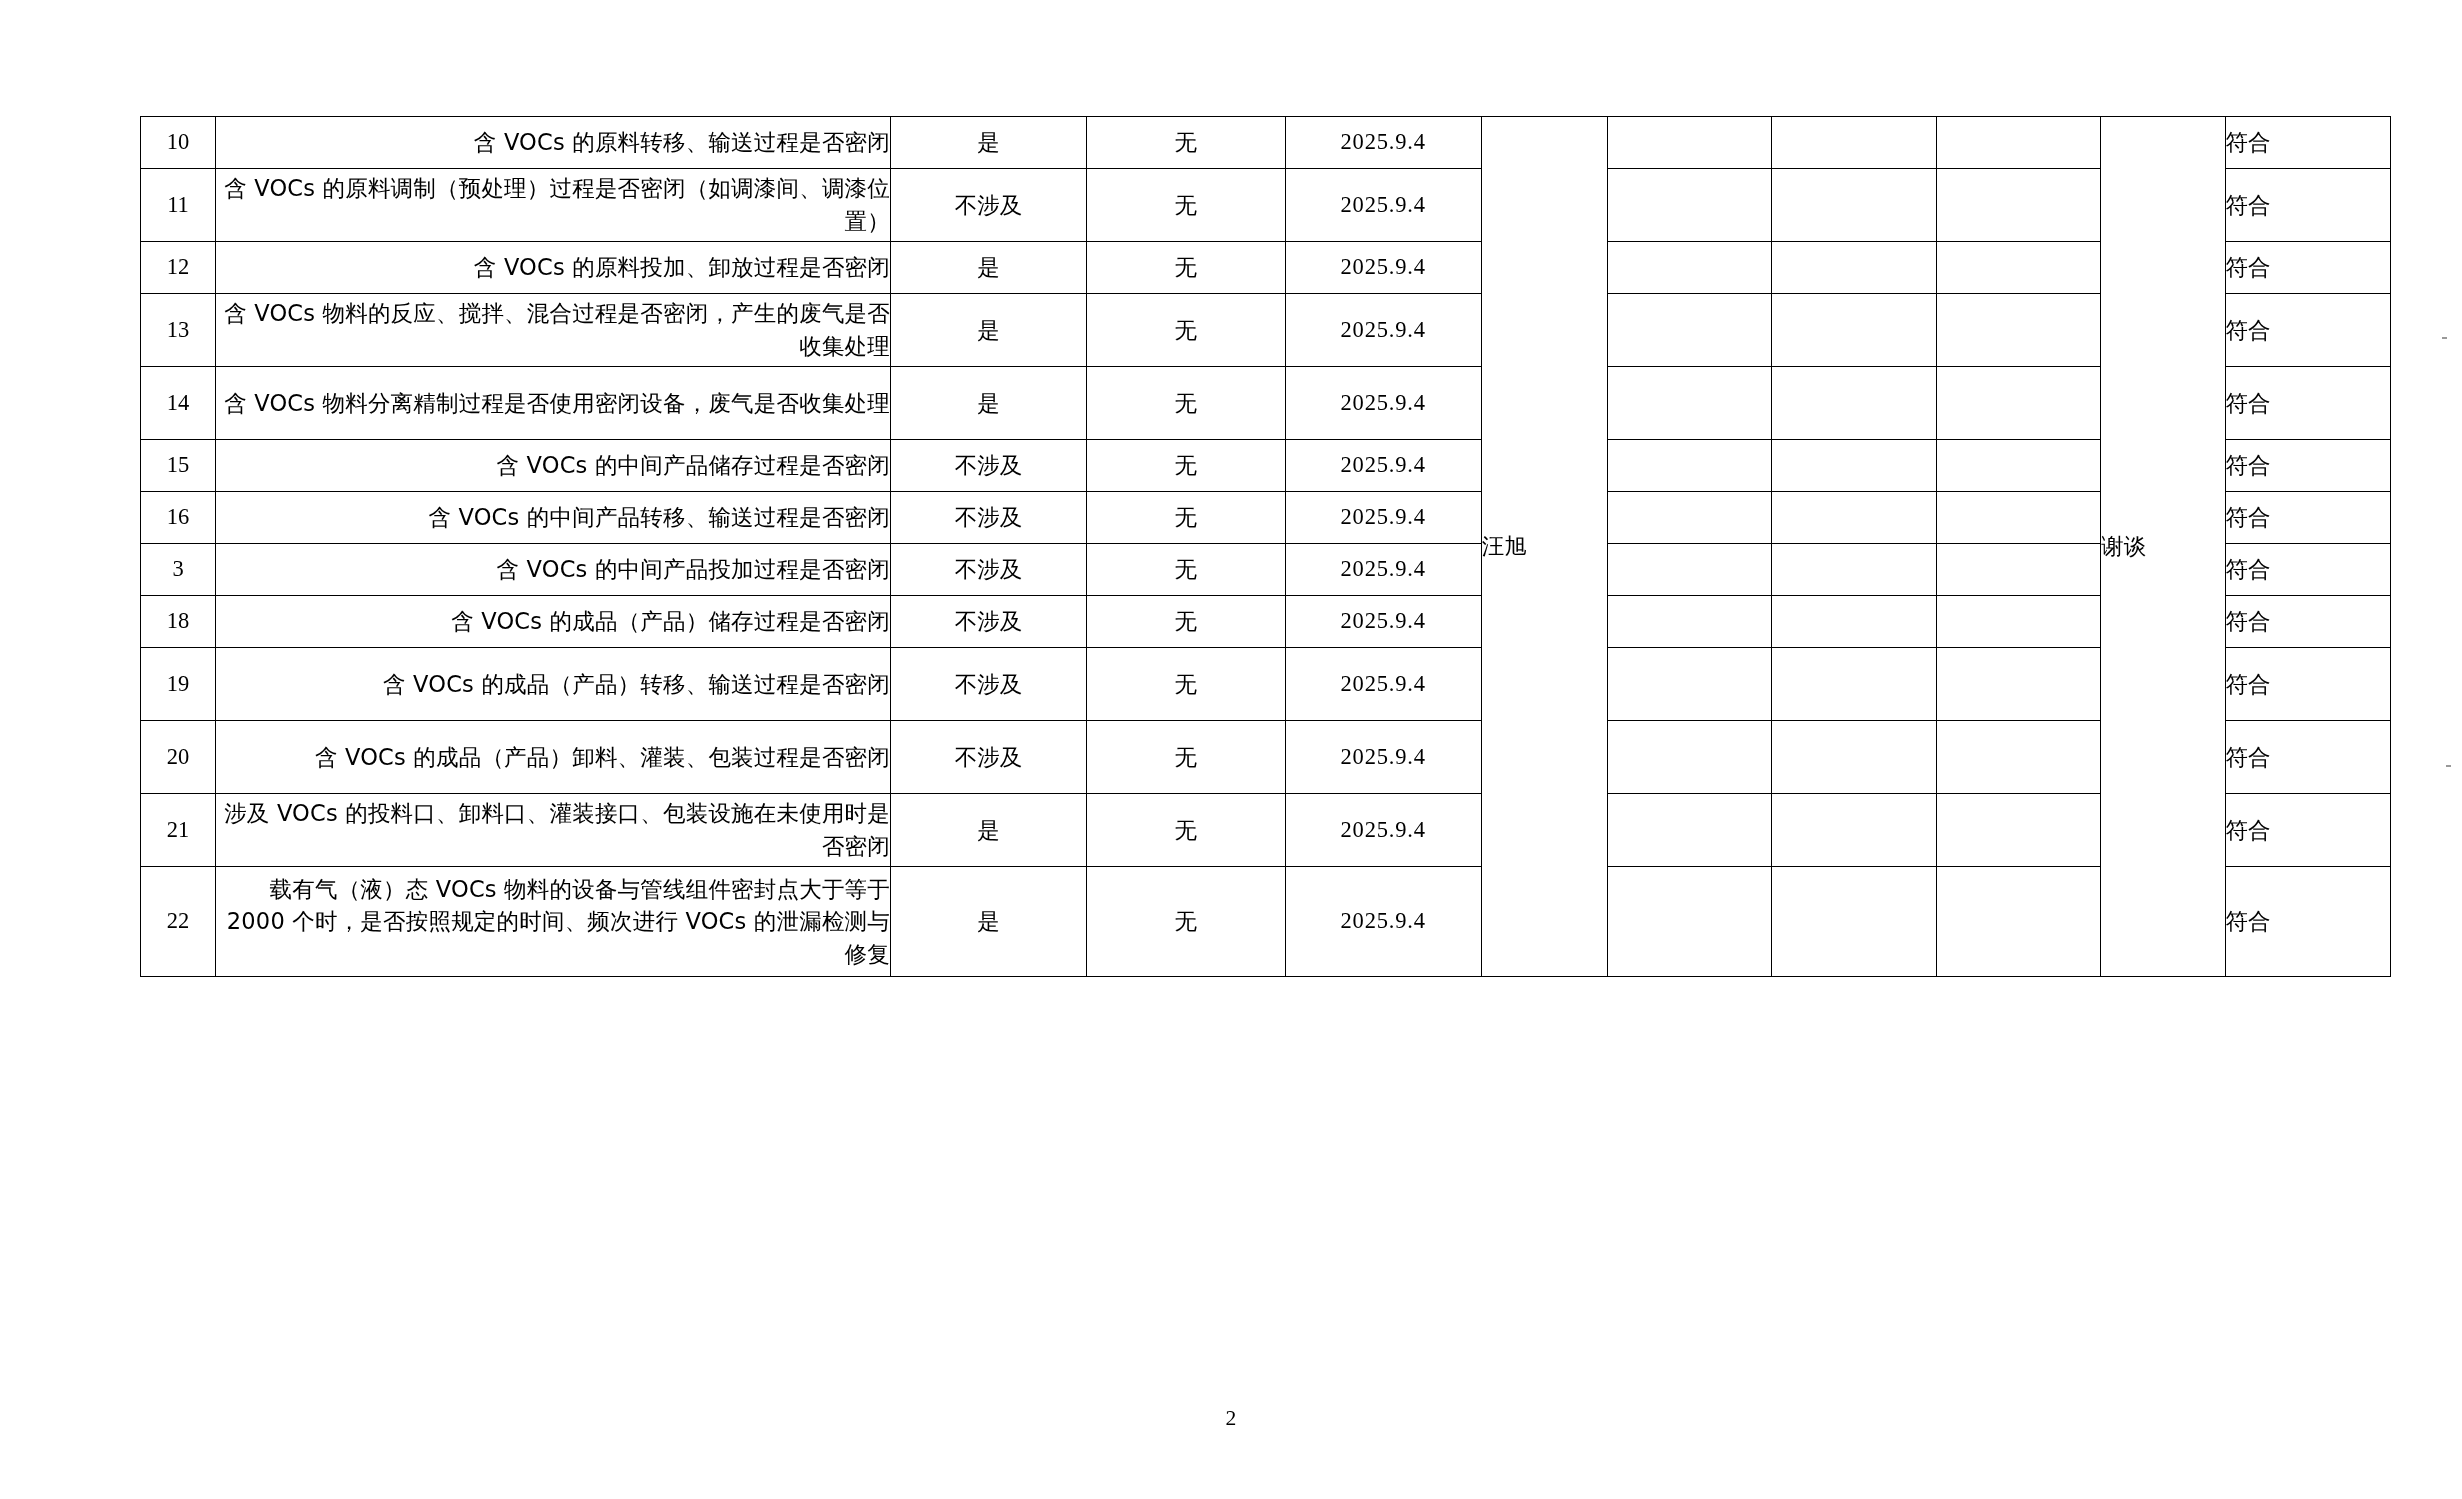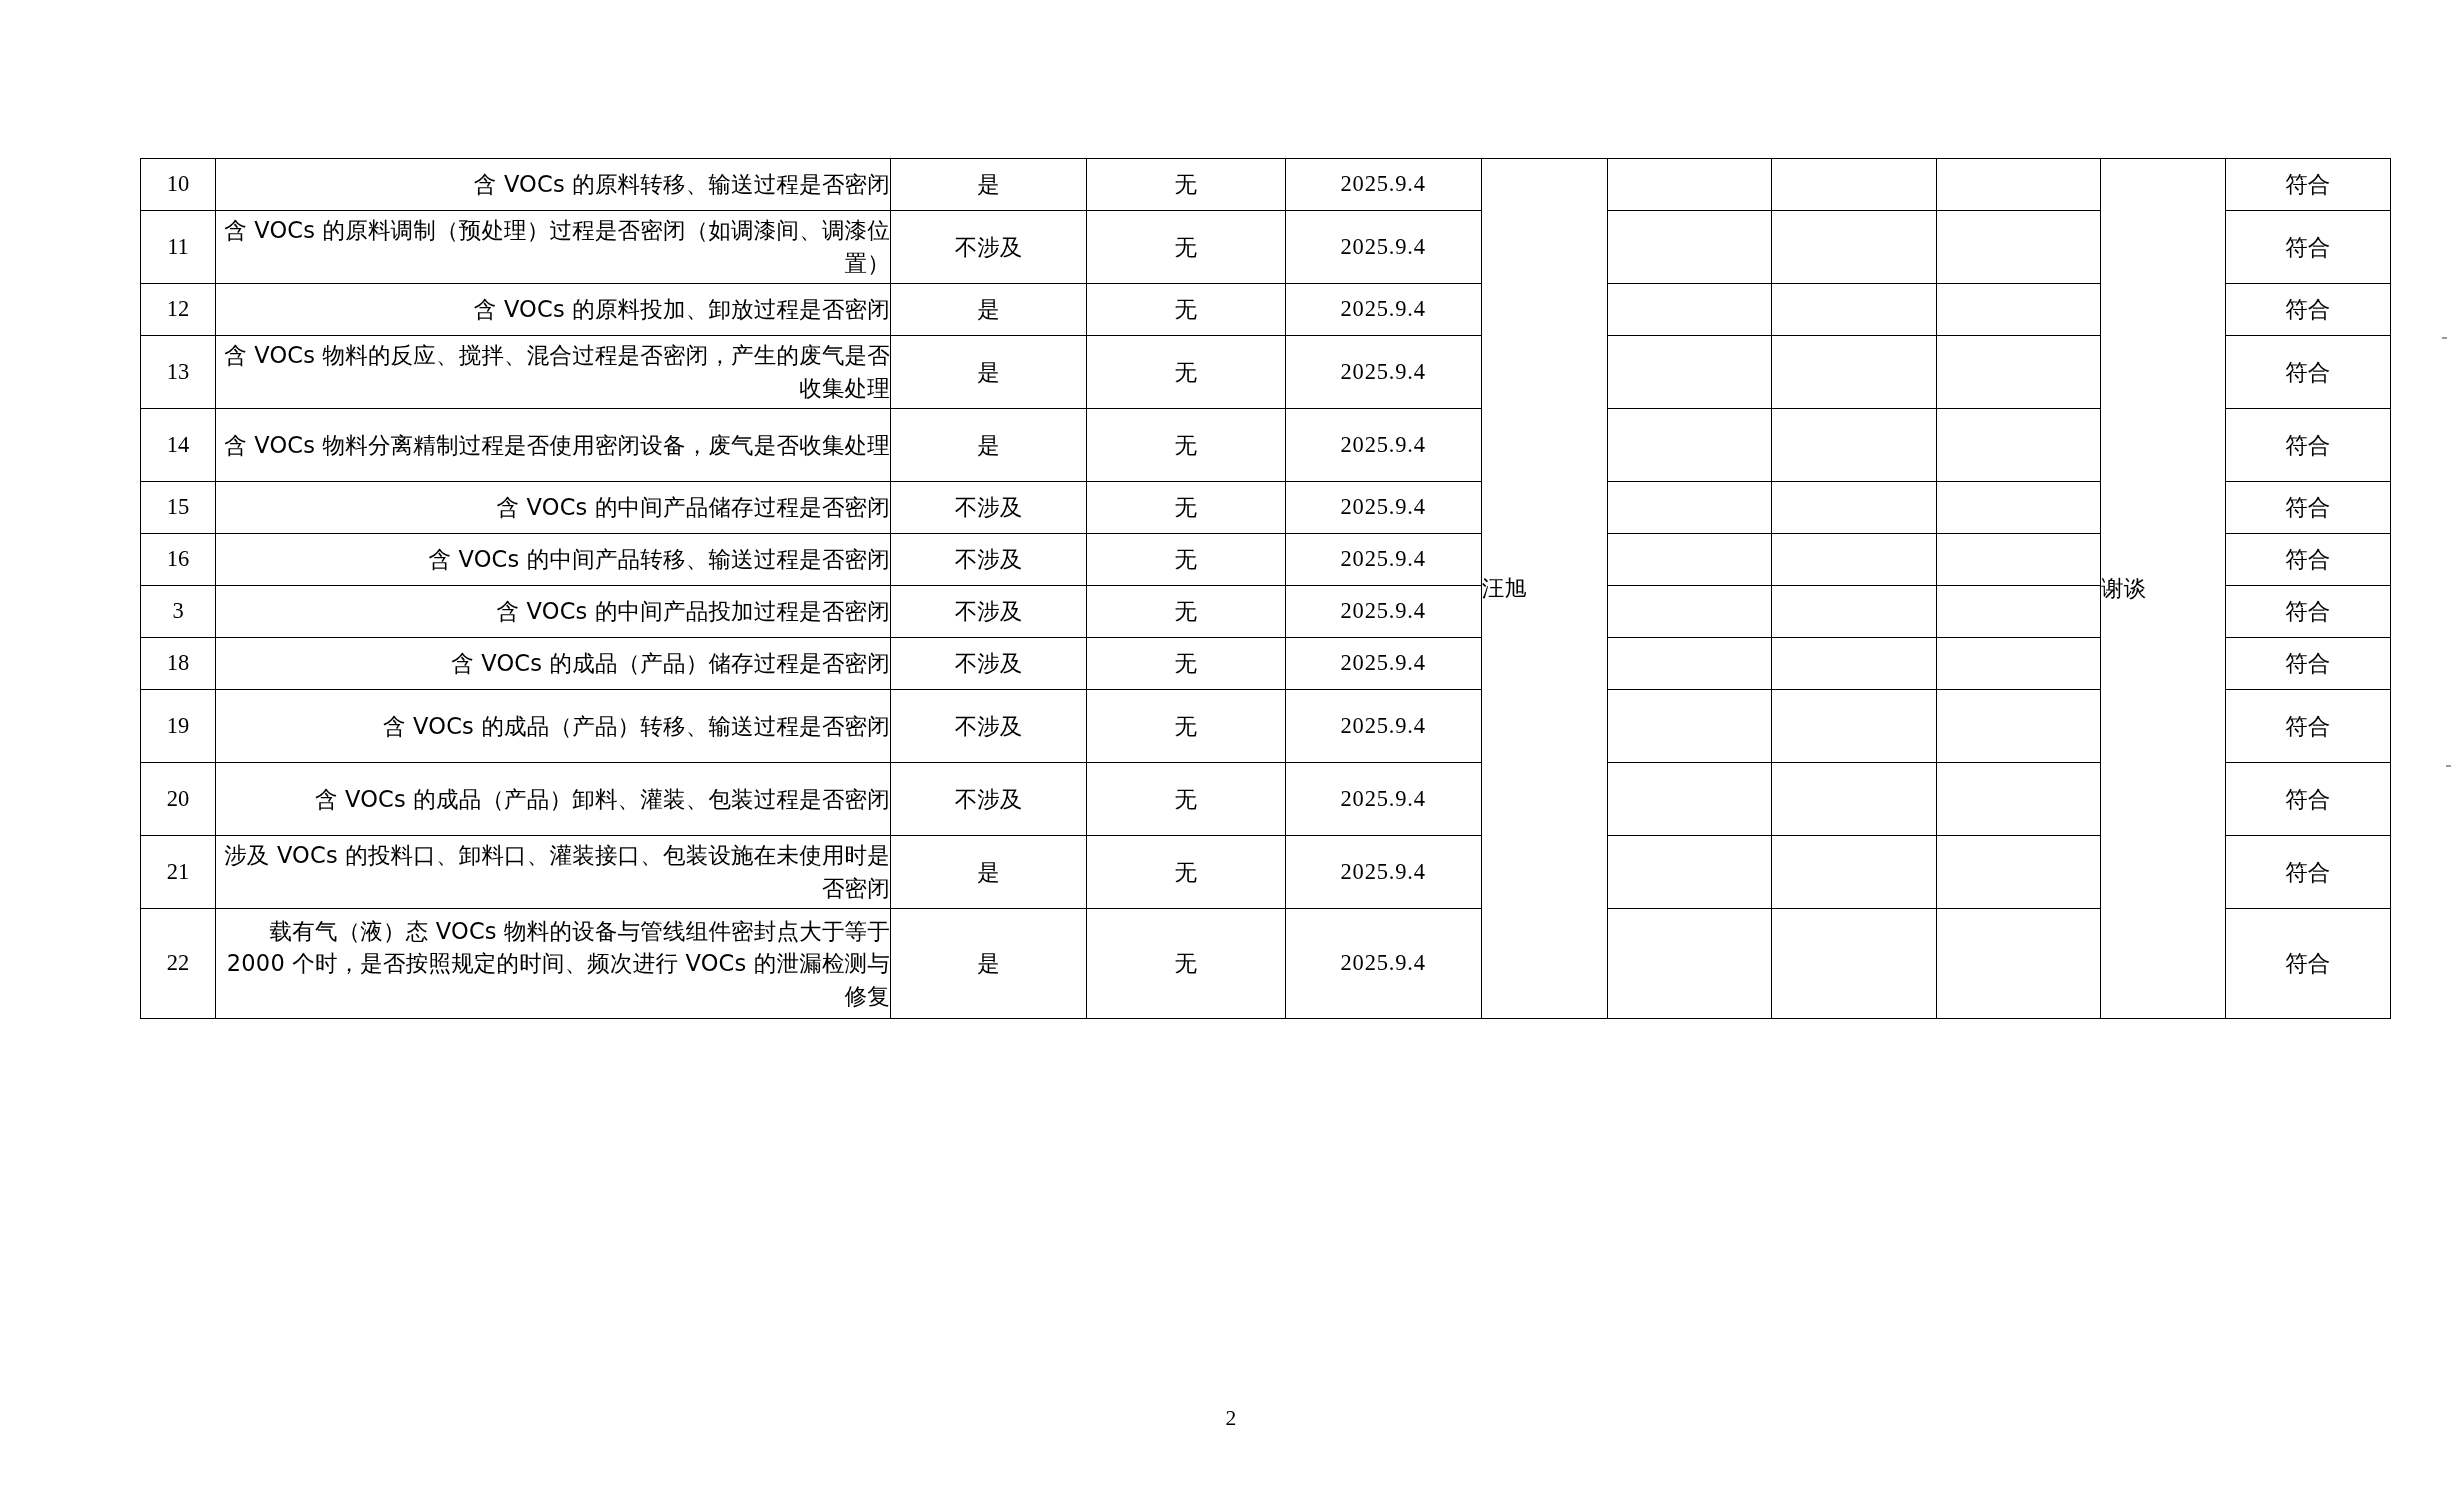--- a/index.html
+++ b/index.html
@@ -26,21 +26,20 @@
     position: absolute;
     left: 140px;
     top: 116px;
     width: 2251px;
   }
   table.checklist {
     border-collapse: collapse;
     table-layout: fixed;
     width: 2251px;
     background: #fff;
-    margin-top: 42px;
   }
   table.checklist td {
     border: 1.7px solid #000;
     padding: 0;
     vertical-align: middle;
     font-size: 22.5px;
     line-height: 1.45;
   }
   
   col.c-no      { width: 73px; }
@@ -79,21 +78,20 @@
     font-size: 23px;
     letter-spacing: 0.8px;
   }
   td.vmerge {
     text-align: left;
     font-family: "DejaVu Sans", sans-serif;
     font-size: 23px;
   }
   td.blank { }
   td.result {
-    text-align: center;
     font-family: "DejaVu Sans", sans-serif;
     font-size: 21.6px;
   }
 
   .pagenum {
     position: absolute;
     left: 0;
     top: 1406px;
     width: 2462px;
     text-align: center;

